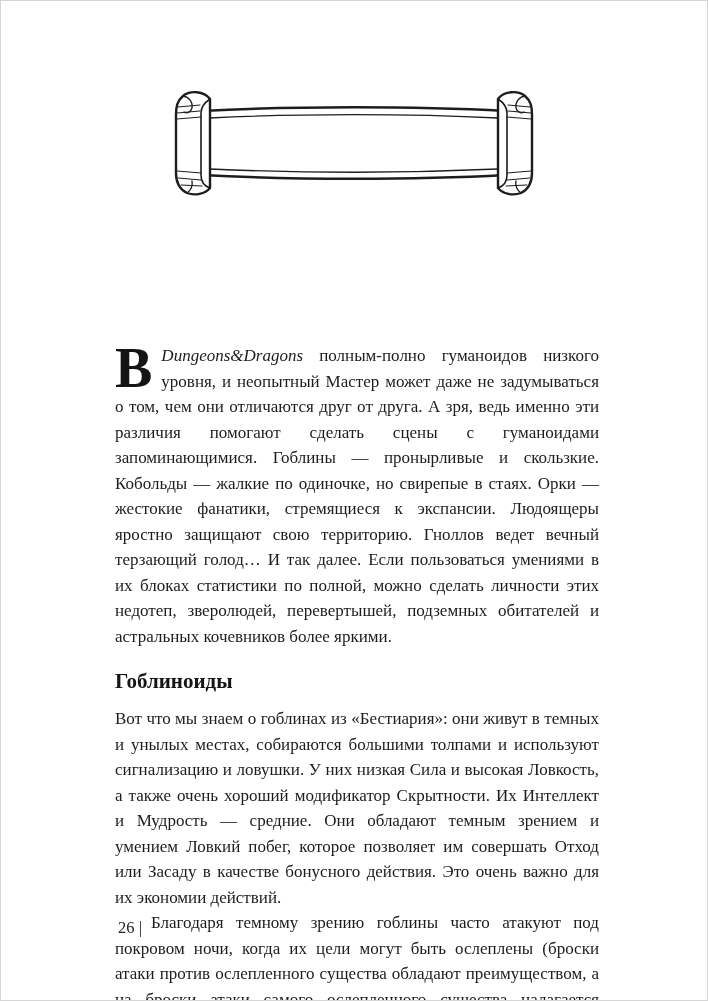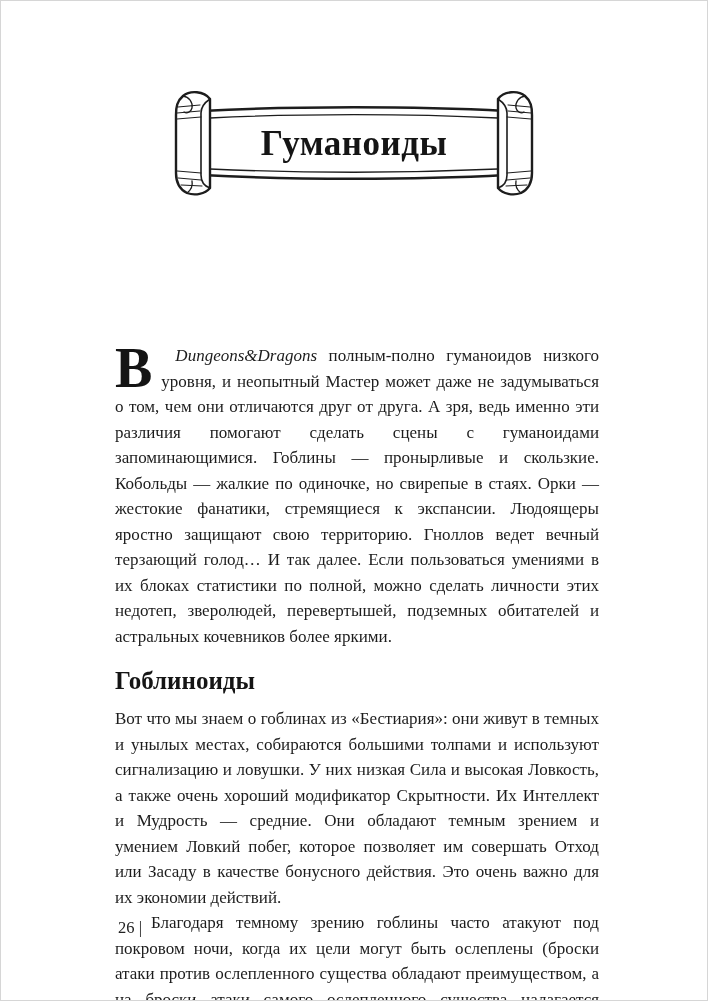--- a/index.html
+++ b/index.html
@@ -55,24 +55,24 @@
   }
   .body-col p { margin: 0; }
   .dropcap {
     float: left;
     font-size: 56px;
     line-height: 45px;
     font-weight: bold;
     padding: 3px 9px 0 0;
     color: #141414;
   }
-  .italic { font-style: italic; margin-left: 14px; }
+  .italic { font-style: italic; }
   .bold { font-weight: normal; }
   h2.section-heading {
-    font-size: 25px;
+    font-size: 21px;
     line-height: 30px;
     font-weight: bold;
     text-align: left;
     margin: 17px 0 10px 0;
     color: #151515;
   }
   .indent { text-indent: 36px; }
   
   .page-number {
     position: absolute;
@@ -100,21 +100,20 @@
           <path d="M46 14 C 40 18, 37 22, 37 28 L37 90 C 37 97, 40 101, 46 103" fill="none" stroke-width="1.6"></path>
           <path d="M19 11 C 25 12, 29 17, 28 23 C 27 27, 23 29, 20 27" fill="none" stroke-width="1.3"></path>
           <path d="M23 108 C 27 105, 29 101, 28 96" fill="none" stroke-width="1.3"></path>
           <path d="M14 22 L36 20 M13 28 L36 26 M13 34 L37 32" fill="none" stroke-width="1"></path>
           <path d="M13 86 L37 88 M14 93 L37 95 M17 100 L38 101" fill="none" stroke-width="1"></path>
         </g>
 
         <use href="#roll" transform="translate(380 0) scale(-1 1)"></use>
       </g>
     </svg>
-    <div class="banner-title">Гуманоиды</div>
   </div>
 
   <div class="body-col">
 
     <p>
       <span class="dropcap">В</span><span class="italic">Dungeons&amp;Dragons</span><span> полным-полно гуманоидов низкого уровня, и неопытный Мастер может даже не задумываться о том, чем они отличаются друг от друга. А зря, ведь именно эти различия помогают сделать сцены с гуманоидами запоминающимися. Гоблины — пронырливые и скользкие. Кобольды — жалкие по одиночке, но свирепые в стаях. Орки — жестокие фанатики, стремящиеся к экспансии. Людоящеры яростно защищают свою территорию. Гноллов ведет вечный терзающий голод… И так далее. Если пользоваться умениями в их блоках статистики по полной, можно сделать личности этих недотеп, зверолюдей, перевертышей, подземных обитателей и астральных кочевников более яркими.</span>
     </p>
 
     <h2 class="section-heading">Гоблиноиды</h2>
 

